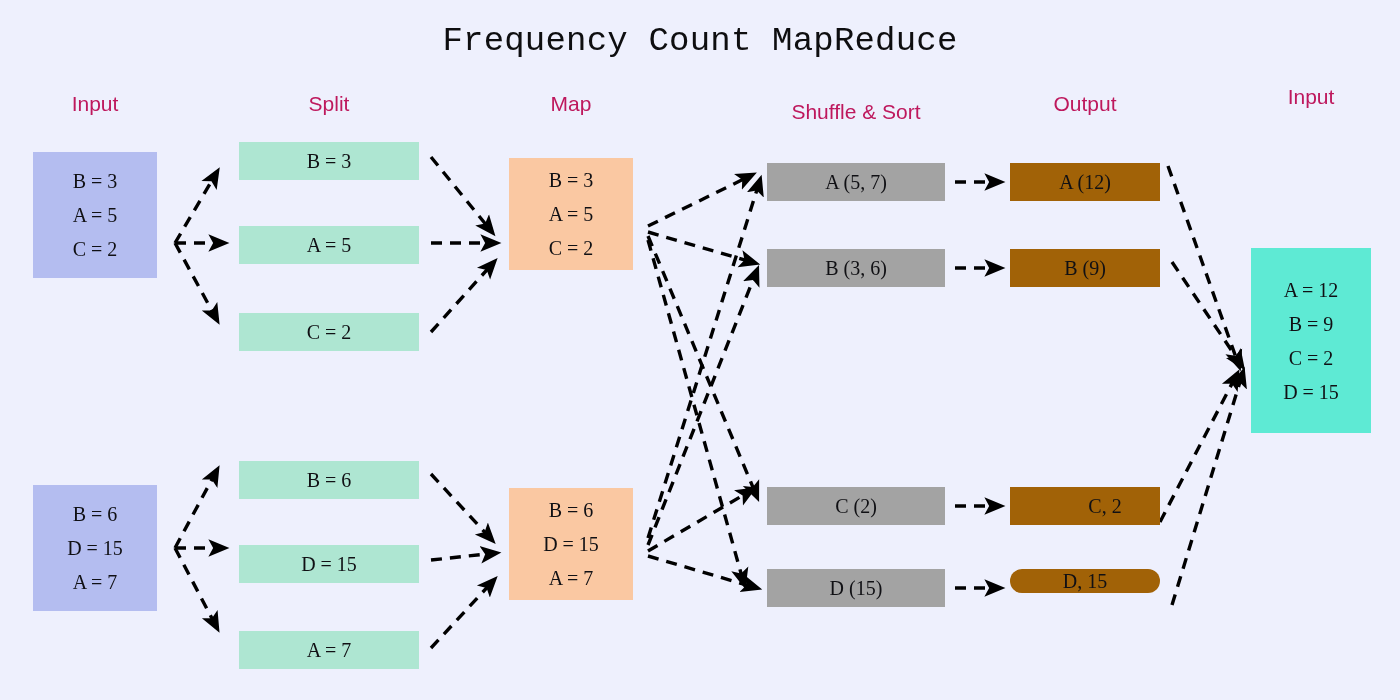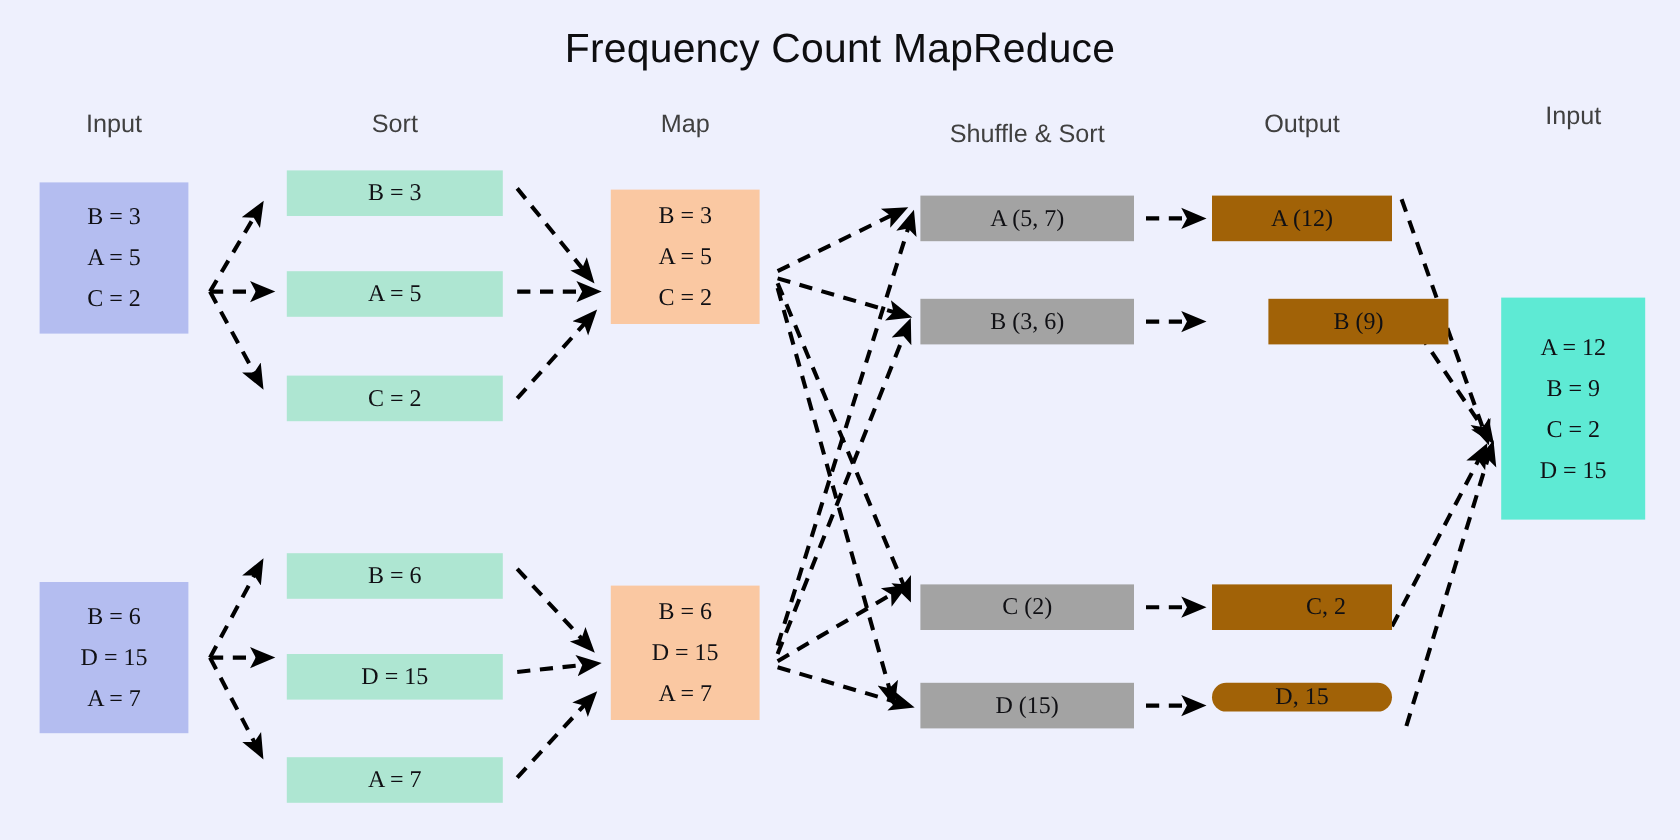--- a/index.html
+++ b/index.html
@@ -25,30 +25,30 @@
     width: 1400px;
     height: 700px;
     pointer-events: none;
   }
   .diagram-title {
     position: absolute;
     left: 0;
     top: 22px;
     width: 1400px;
     text-align: center;
-    font-family: Liberation Sans, sans-serif;
+    font-family: Liberation Mono, monospace;
     font-size: 34px;
     color: #0e0e10;
     letter-spacing: 0.2px;
   }
   .col-header {
     position: absolute;
     font-family: "Liberation Sans", sans-serif;
     font-size: 21px;
-    color: #404040;
+    color: #be185d;
     text-align: center;
     white-space: nowrap;
   }
   .node {
     position: absolute;
     box-sizing: border-box;
     display: flex;
     flex-direction: column;
     align-items: center;
     justify-content: center;
@@ -71,21 +71,21 @@
   .node-output  { background: #5eead4; }
 </style>
 </head>
 <body>
 
 <div id="stage">
 
   <div class="diagram-title">Frequency Count MapReduce</div>
 
   <div class="col-header" style="left:33px;  top:92px;  width:124px;">Input</div>
-  <div class="col-header" style="left:239px; top:92px;  width:180px;">Sort</div>
+  <div class="col-header" style="left:239px; top:92px;  width:180px;">Split</div>
   <div class="col-header" style="left:509px; top:92px;  width:124px;">Map</div>
   <div class="col-header" style="left:767px; top:100px; width:178px;">Shuffle &amp; Sort</div>
   <div class="col-header" style="left:1010px;top:92px;  width:150px;">Output</div>
   <div class="col-header" style="left:1251px;top:85px;  width:120px;">Input</div>
 
   <svg id="wires" viewBox="0 0 1400 700">
     <defs>
       <marker id="ah" markerWidth="7" markerHeight="7" refX="4.6" refY="3" orient="auto" markerUnits="strokeWidth">
         <path d="M0,0.4 L6.2,3 L0,5.6 L1.4,3 Z" fill="#000"></path>
       </marker>
@@ -180,21 +180,21 @@
   <div class="node node-shuffle" style="left:767px; top:487px; width:178px; height:38px;">
     <span class="line">C (2)</span>
   </div>
   <div class="node node-shuffle" style="left:767px; top:569px; width:178px; height:38px;">
     <span class="line">D (15)</span>
   </div>
 
   <div class="node node-reduce" style="left:1010px; top:163px; width:150px; height:38px;">
     <span class="line">A (12)</span>
   </div>
-  <div class="node node-reduce" style="left:1010px; top:249px; width:150px; height:38px;margin-left:47px;">
+  <div class="node node-reduce" style="left:1010px; top:249px; width:150px; height:38px;">
     <span class="line">B (9)</span>
   </div>
   <div class="node node-reduce" style="left:1010px; top:487px; width:150px; height:38px;padding-left:40px;">
     <span class="line">C, 2</span>
   </div>
   <div class="node node-reduce" style="left:1010px; top:569px; width:150px; height:24px;border-radius:14px;">
     <span class="line">D, 15</span>
   </div>
 
   <div class="node node-output multi" style="left:1251px; top:248px; width:120px; height:185px;">

